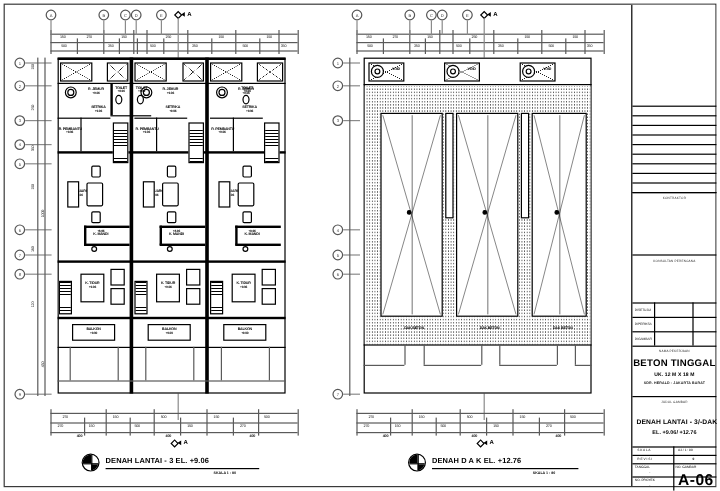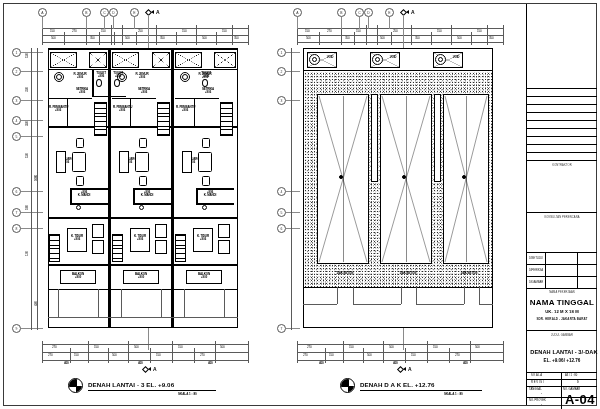--- a/index.html
+++ b/index.html
@@ -671,21 +671,21 @@
       <div class="tbline" style="left:0;top:24px;width:70px;height:0.5px;"></div>
       <div class="tbline" style="left:0;top:36px;width:70px;height:0.5px;"></div>
       <div class="tbline" style="left:18px;top:0;width:0.5px;height:36px;"></div>
       <div class="tbline" style="left:50px;top:0;width:0.5px;height:36px;"></div>
       <div class="tbtxt tb-label" style="left:2px;top:4px;">DISETUJUI</div>
       <div class="tbtxt tb-label" style="left:2px;top:16px;">DIPERIKSA</div>
       <div class="tbtxt tb-label" style="left:2px;top:28px;">DIGAMBAR</div>
     </div>
 
     <div class="tbtxt tb-cap" style="left:0;top:287px;width:70px;text-align:center;">NAMA PEKERJAAN</div>
-    <div class="tbtxt tb-main" style="left:0;top:294px;width:70px;text-align:center;">NAMA TINGGAL</div>
+    <div class="tbtxt tb-main" style="left:0;top:294px;width:70px;text-align:center;">BETON TINGGAL</div>
     <div class="tbtxt tb-sub" style="left:0;top:305px;width:70px;text-align:center;">UK. 12 M X 18 M</div>
     <div class="tbtxt tb-sub2" style="left:0;top:313px;width:70px;text-align:center;">SDR. HERALD  -  JAKARTA BARAT</div>
 
     <div class="tbline" style="left:0;top:326px;width:70px;height:0.8px;"></div>
     <div class="tbtxt tb-cap" style="left:0;top:330px;width:70px;text-align:center;">JUDUL GAMBAR</div>
     <div class="tbtxt tb-dsg" style="left:0;top:345px;width:74px;text-align:center;">DENAH LANTAI - 3/-DAK</div>
     <div class="tbtxt tb-dsg2" style="left:0;top:354px;width:70px;text-align:center;">EL. +9.06/ +12.76</div>
 
     <div class="tbline" style="left:0;top:368px;width:70px;height:0.8px;"></div>
     <div style="position:absolute;left:0;top:368px;width:70px;height:37px;">
@@ -693,18 +693,18 @@
       <div class="tbline" style="left:0;top:14px;width:70px;height:0.5px;"></div>
       <div class="tbline" style="left:0;top:25px;width:70px;height:0.5px;"></div>
       <div class="tbline" style="left:34px;top:0;width:0.5px;height:37px;"></div>
       <div class="tbtxt tb-sm" style="left:4px;top:1.5px;">S K A L A</div>
       <div class="tbtxt tb-sm" style="left:38px;top:1.5px;">A3 / 1 : 80</div>
       <div class="tbtxt tb-sm" style="left:4px;top:8.5px;">R E V I S I</div>
       <div class="tbtxt tb-sm" style="left:50px;top:8.5px;font-weight:bold;">0</div>
       <div class="tbtxt tb-sm" style="left:2px;top:15.5px;">TANGGAL</div>
       <div class="tbtxt tb-sm" style="left:14px;top:20px;">-</div>
       <div class="tbtxt tb-sm" style="left:36px;top:15.5px;">NO. GAMBAR</div>
-      <div class="tbtxt tb-no" style="left:38px;top:20px;">A-04</div>
+      <div class="tbtxt tb-no" style="left:38px;top:20px;">A-06</div>
       <div class="tbtxt tb-sm" style="left:2px;top:26.5px;">NO. PROYEK</div>
       <div class="tbtxt tb-sm" style="left:14px;top:31px;">-</div>
     </div>
   </div>
 </div>
 
 </body></html>

